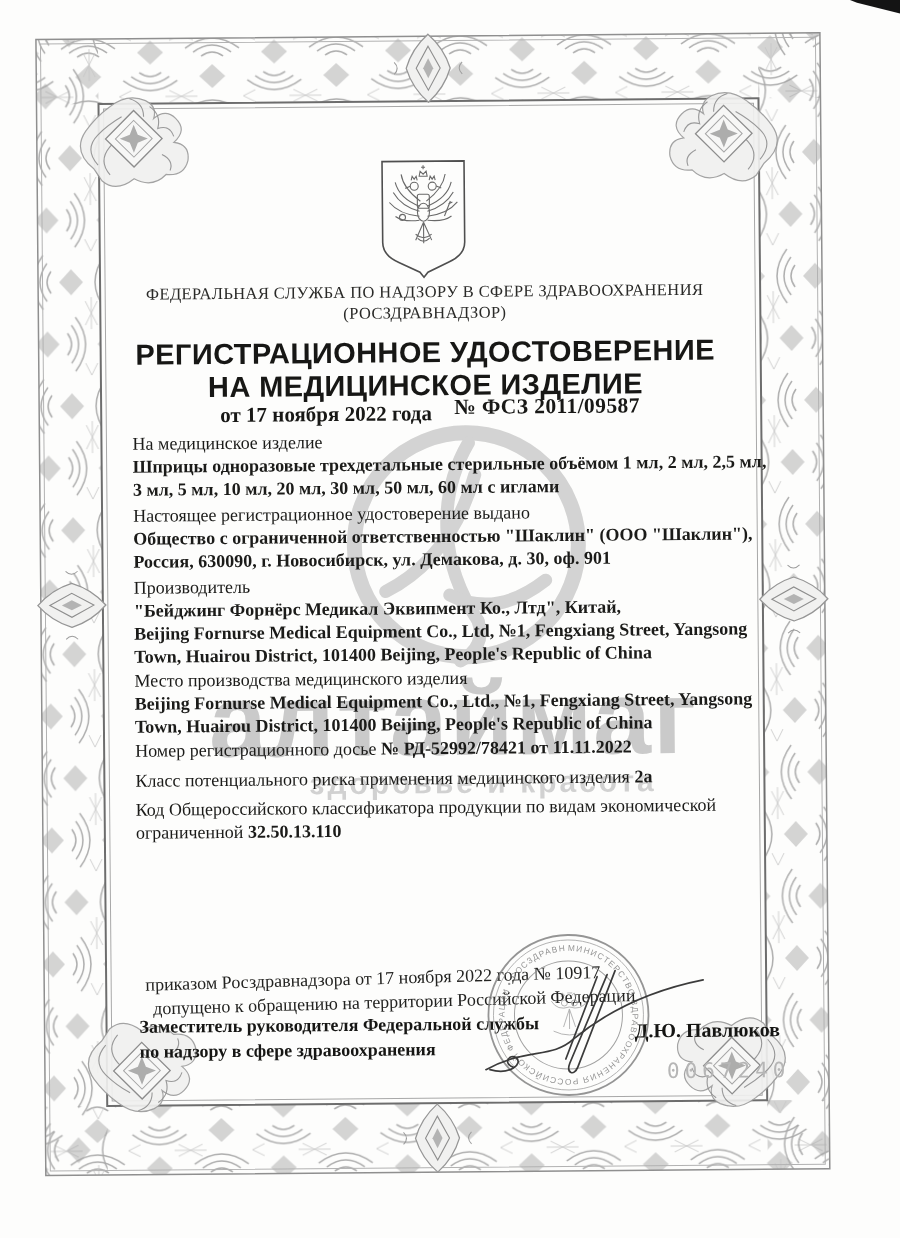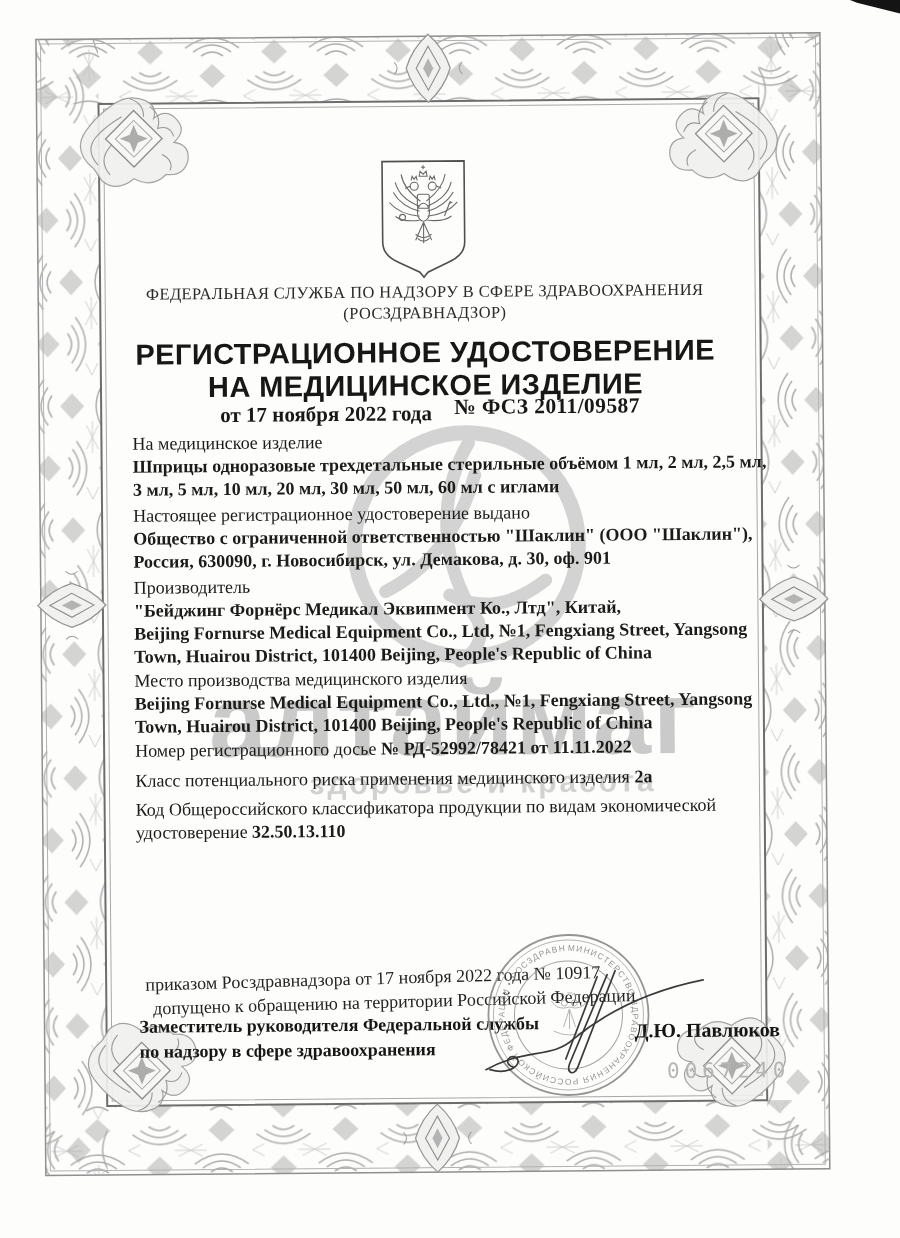--- a/index.html
+++ b/index.html
@@ -204,21 +204,21 @@
       <span class="lbl">Номер регистрационного досье </span><span class="bld">№ РД-52992/78421 от 11.11.2022</span>
     </div>
 
     <div class="abs txt para" style="top:767px;">
       <span class="lbl">Класс потенциального риска применения медицинского изделия </span><span class="bld">2а</span>
     </div>
 
     <div class="abs txt para" style="top:796px;">
       <div class="lbl">Код Общероссийского классификатора продукции по видам экономической</div>
       <div>
-        <span class="lbl">удостоверение </span><span class="bld">32.50.13.110</span>
+        <span class="lbl">ограниченной </span><span class="bld">32.50.13.110</span>
       </div>
     </div>
 
     <div class="abs txt order-block">
       <div>приказом Росздравнадзора от 17 ноября 2022 года № 10917</div>
       <div class="l2">допущено к обращению на территории Российской Федерации</div>
     </div>
 
     <div class="abs txt role-block">
       <div>Заместитель руководителя Федеральной службы</div>

